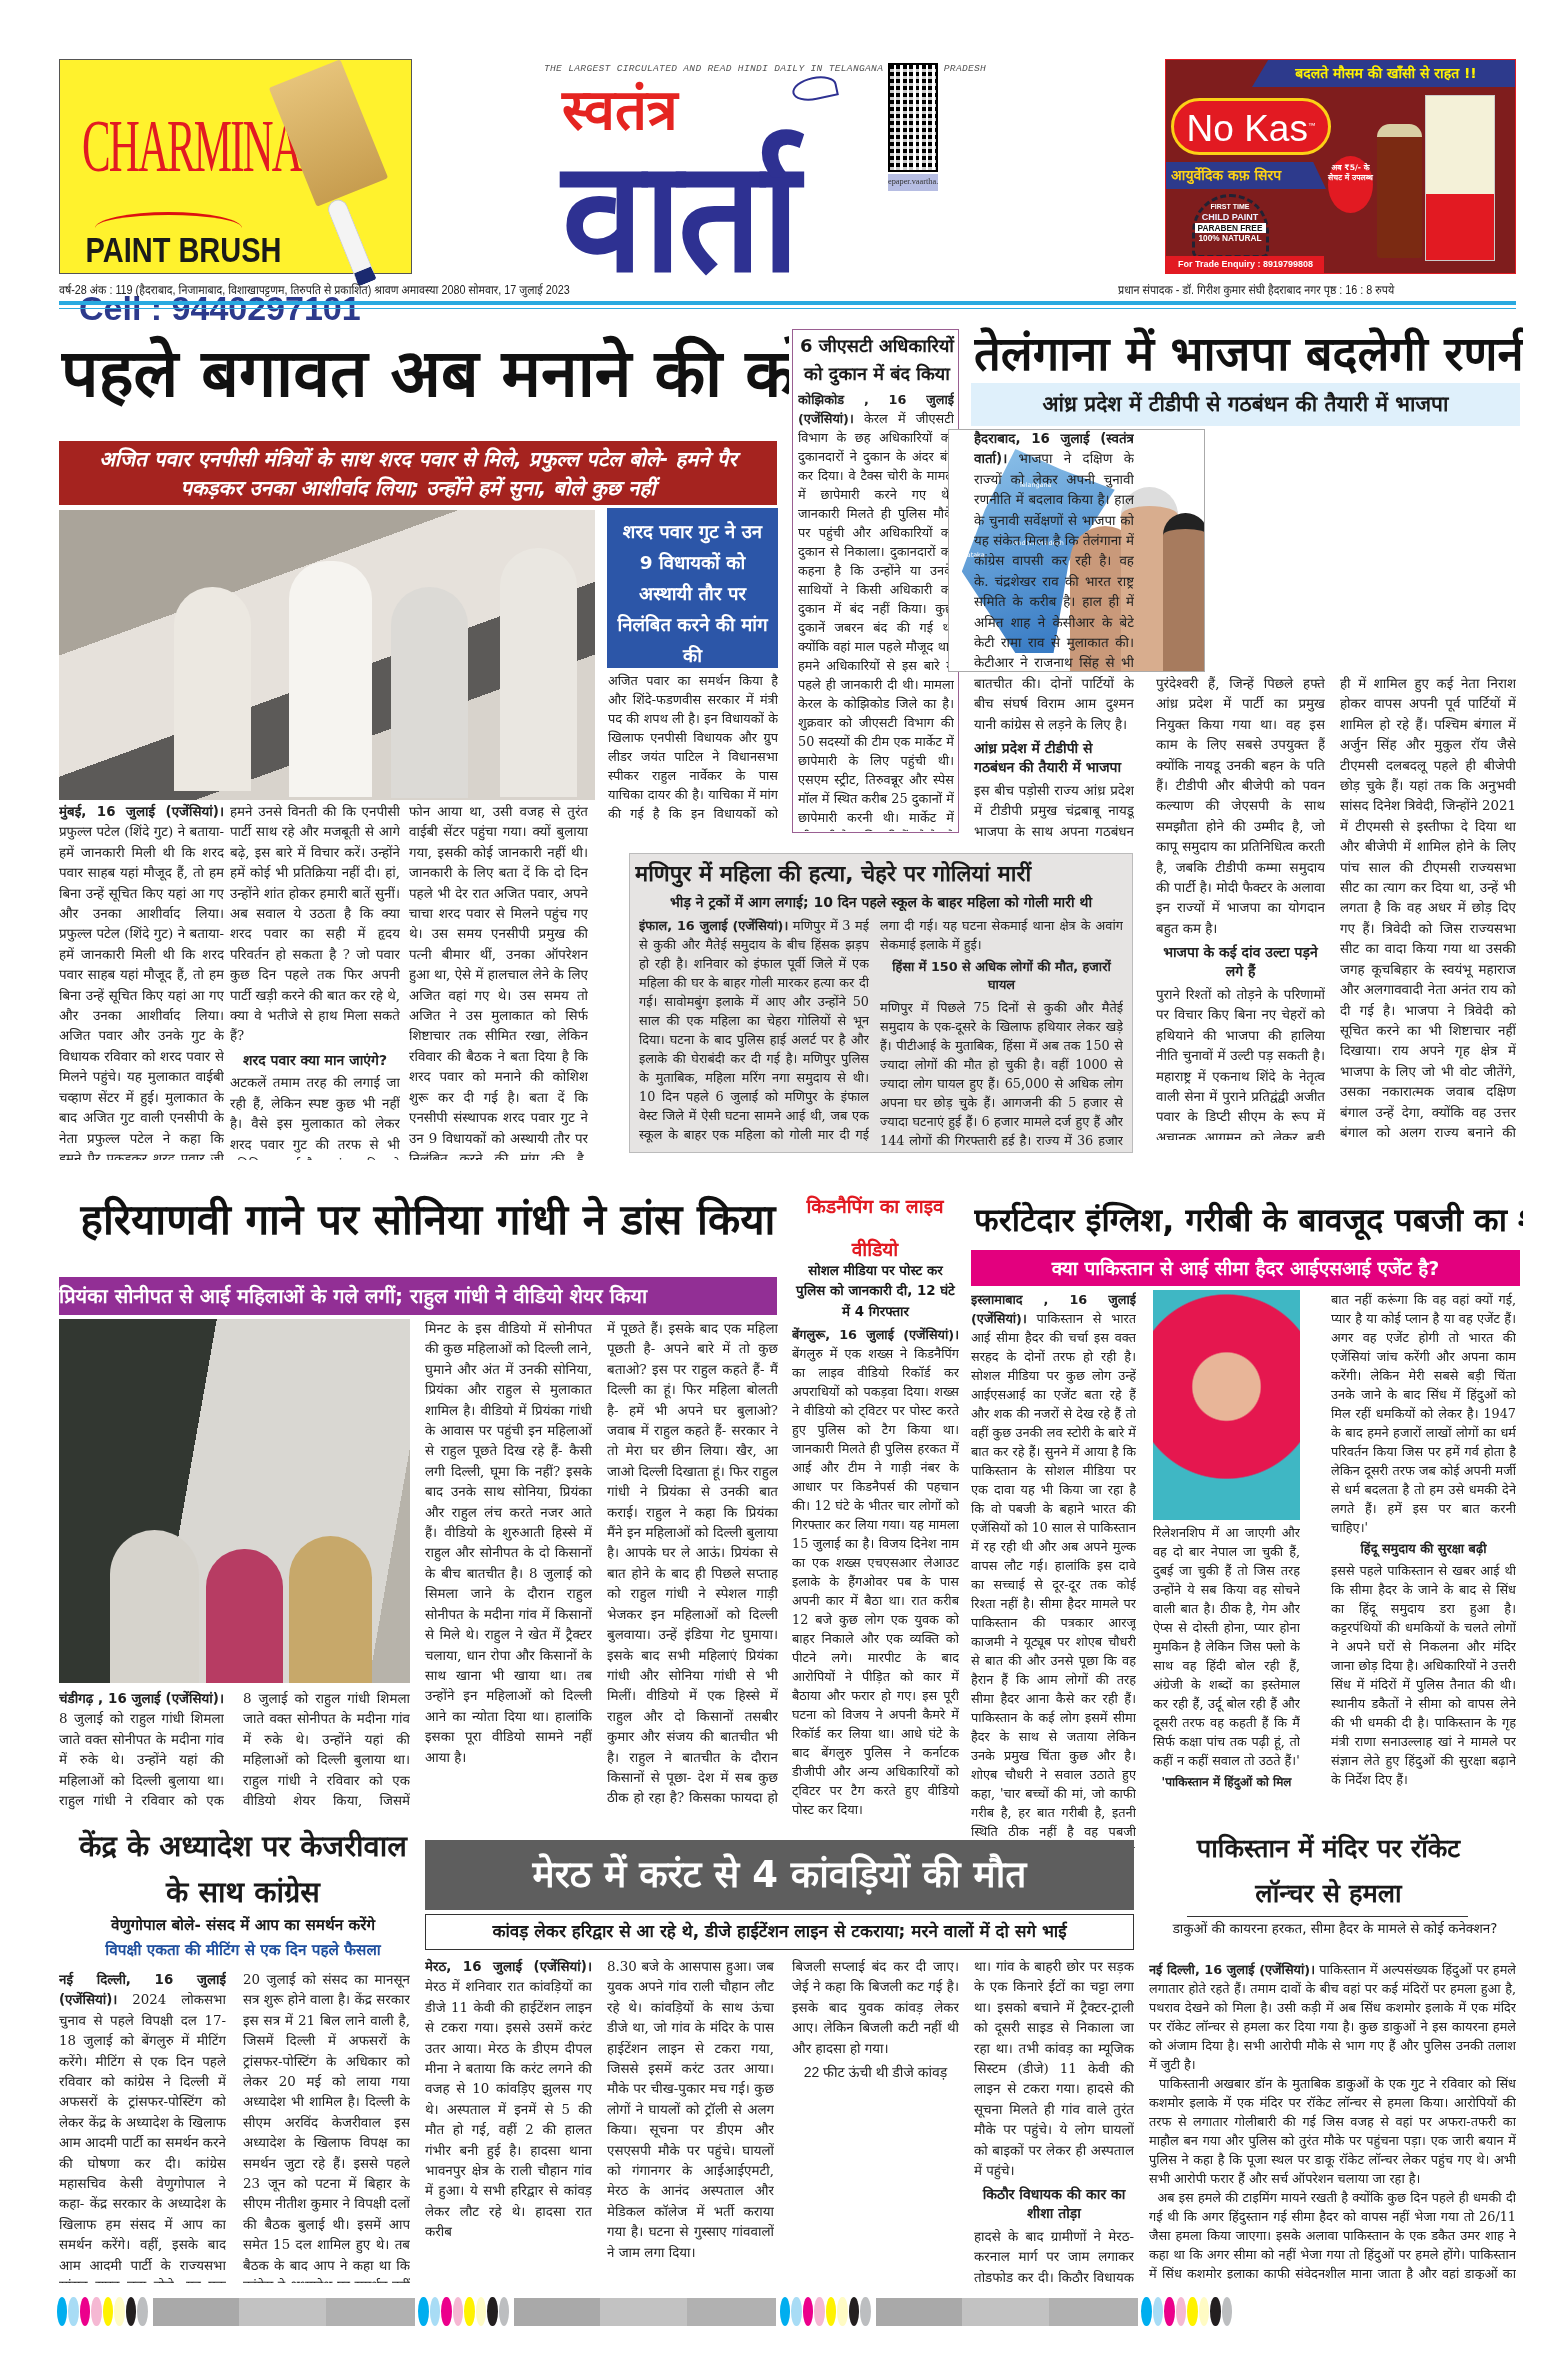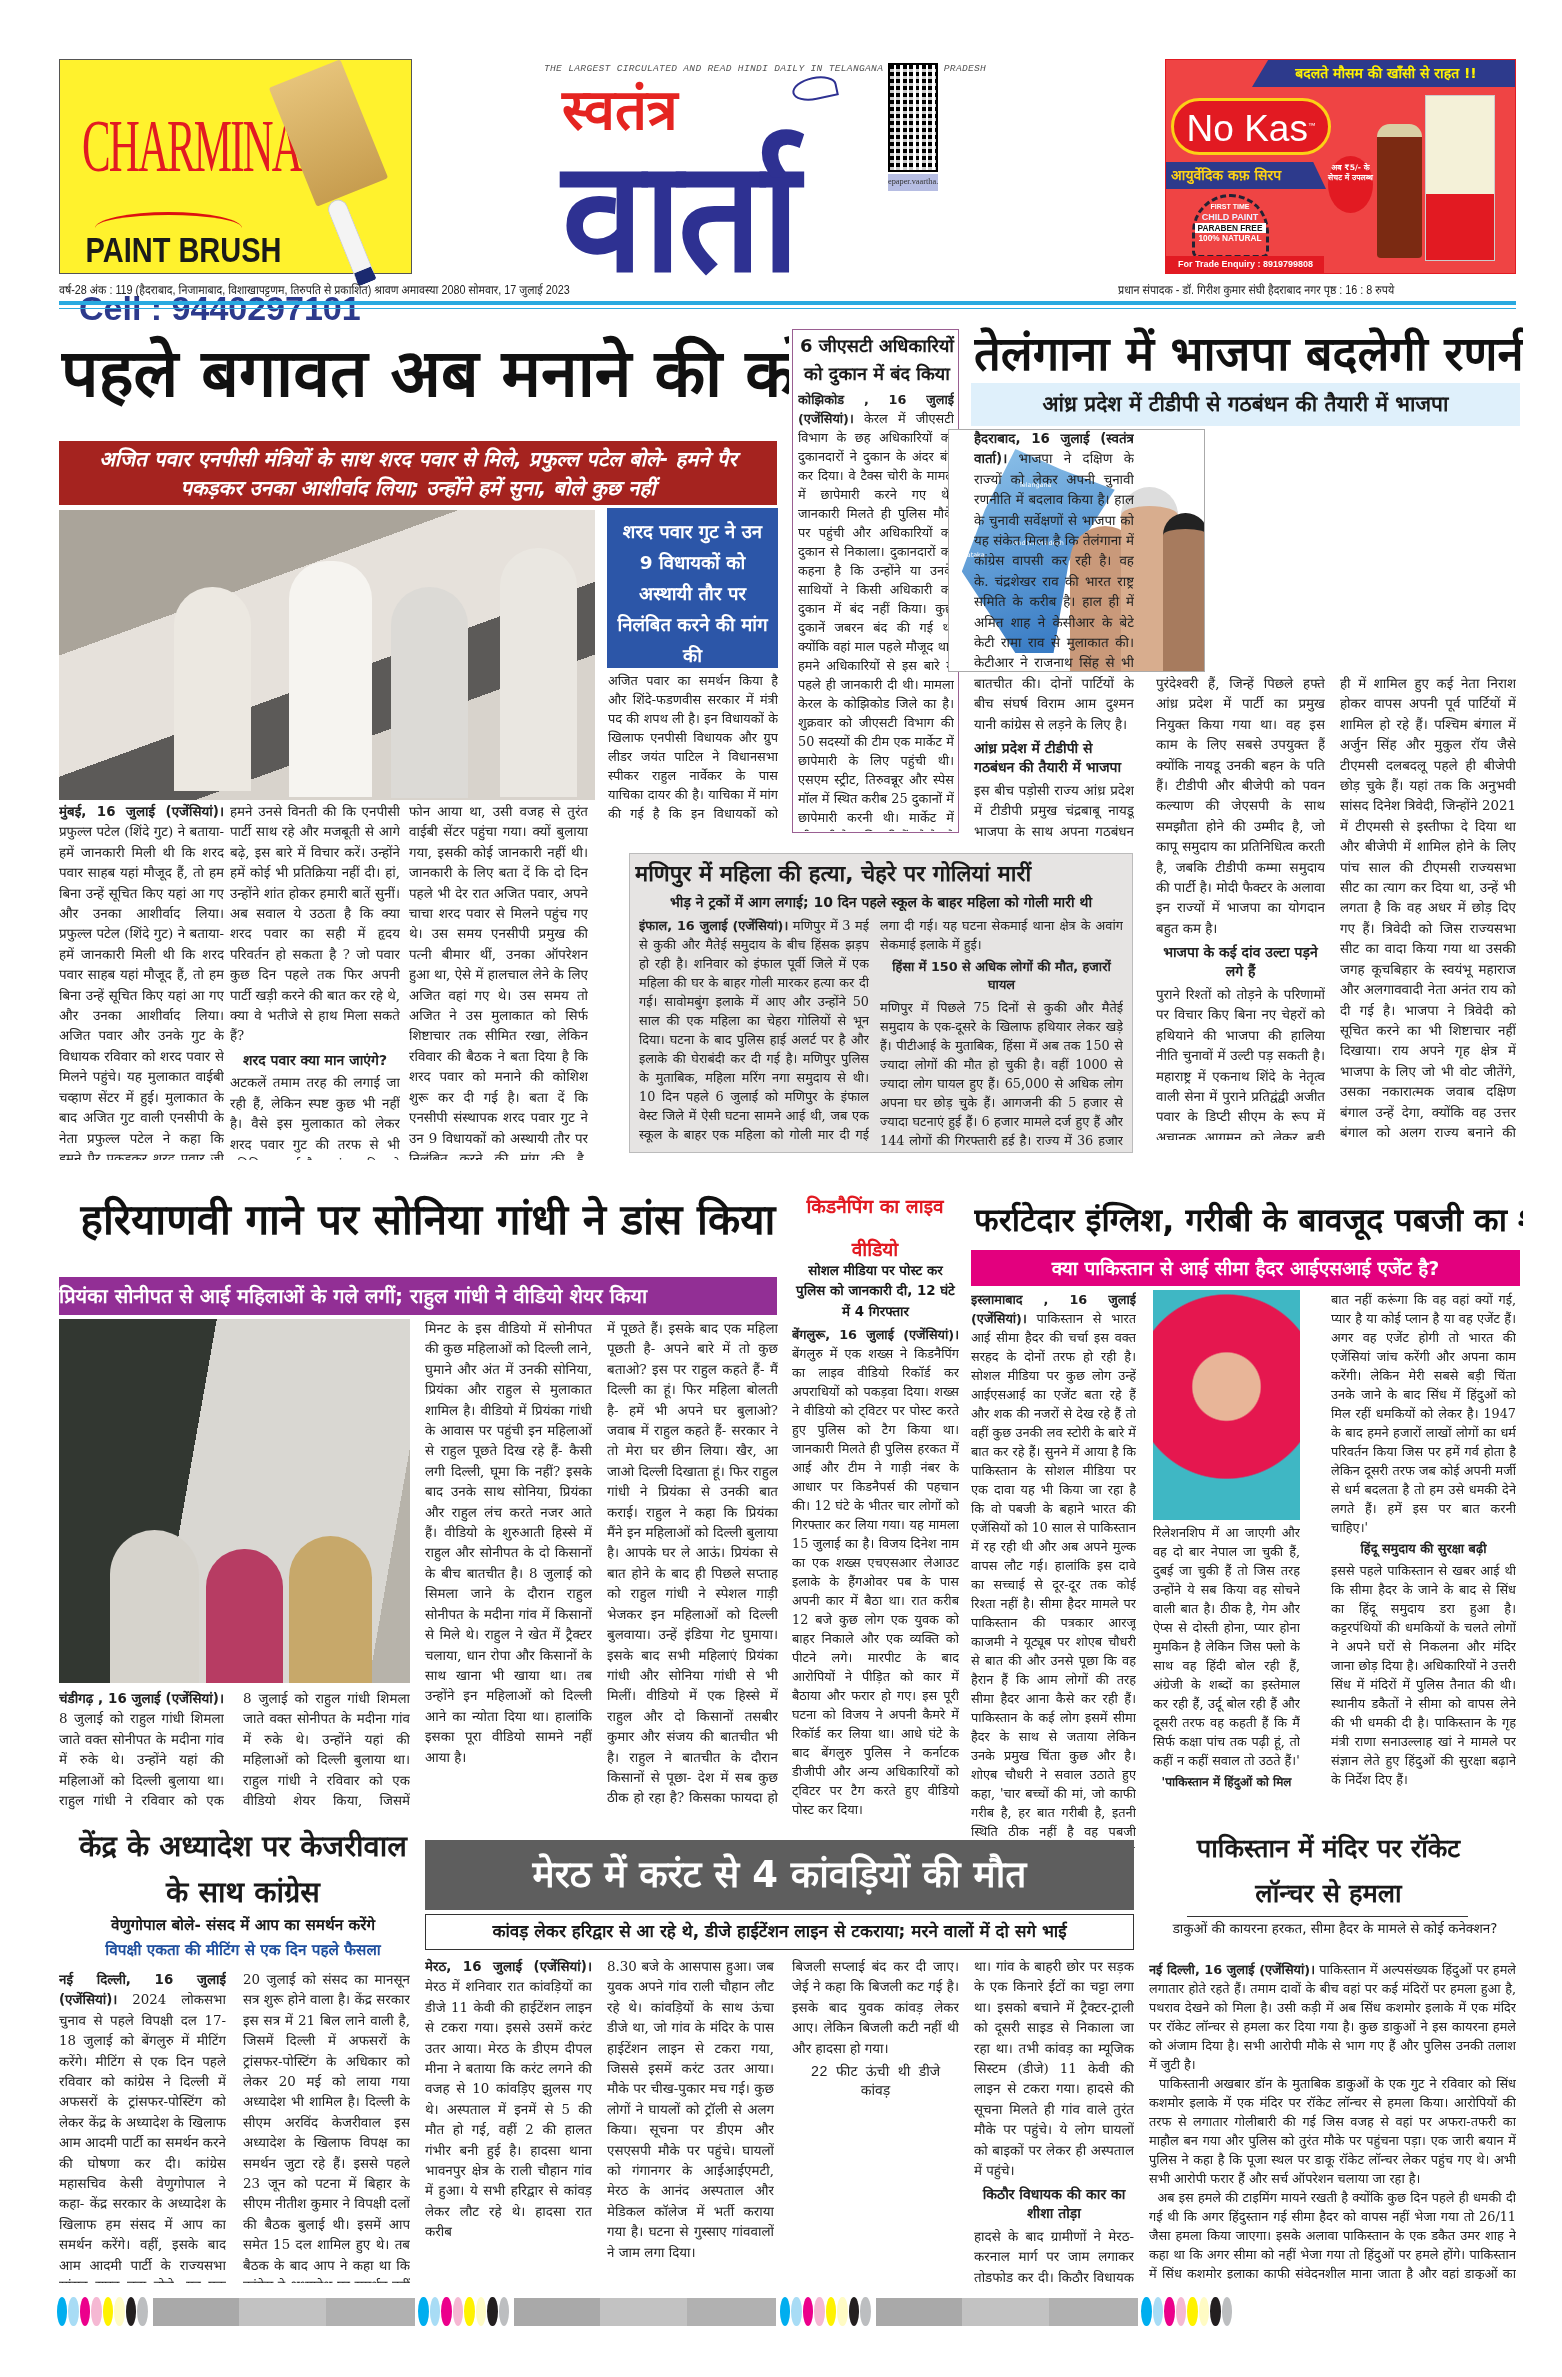--- a/index.html
+++ b/index.html
@@ -28,21 +28,21 @@
 <div class="abs" style="left:544px;top:63px;font-family:'Liberation Mono',monospace;font-style:italic;font-size:9.6px;color:#555;white-space:nowrap;letter-spacing:0.3px">THE LARGEST CIRCULATED AND READ HINDI DAILY IN TELANGANA &amp; ANDHRA PRADESH</div>
 <div class="abs" style="left:562px;top:82px;font-size:56px;font-weight:bold;color:#e52421;line-height:1">स्वतंत्र</div>
 <div class="abs" style="left:562px;top:140px;font-size:147px;font-weight:bold;color:#2e3192;line-height:1;letter-spacing:-3.8px;transform:scaleY(1.05);transform-origin:top left">वार्ता</div>
 <div class="abs" style="left:792px;top:77px;width:45px;height:23px;border:2.6px solid #2e3192;border-radius:50% 50% 0 50%;transform:rotate(-12deg)"></div>
 
 <div class="abs" style="left:888px;top:63px;width:50px;height:109px;background:repeating-linear-gradient(90deg,#000 0 3.8px,#fff 3.8px 6.4px),#000;border:2.6px solid #000">
   <div style="position:absolute;inset:0;background:repeating-linear-gradient(0deg,rgba(255,255,255,.8) 0 3.2px,transparent 3.2px 7px)"></div>
 </div>
 <div class="abs" style="left:888px;top:174px;width:50px;height:16.6px;background:#b6bde3;font-family:'Liberation Serif',serif;font-size:8.3px;color:#333;white-space:nowrap;overflow:hidden;line-height:16.6px">epaper.vaartha.com</div>
 
-<div class="abs" style="left:1165px;top:59px;width:351px;height:215px;background:#ef4444;border:1.9px solid #e21a22;overflow:hidden">
+<div class="abs" style="left:1165px;top:59px;width:351px;height:215px;background:#7f1d1d;border:1.9px solid #e21a22;overflow:hidden">
   <div class="abs" style="left:86px;top:0;width:268px;height:27px;background:#2d3a8c;color:#fff200;font-size:14px;font-weight:bold;line-height:27px;text-align:center;clip-path:polygon(6% 0,100% 0,100% 100%,0 100%)">बदलते मौसम की खाँसी से राहत !!</div>
   <div class="abs" style="left:5.1px;top:38px;width:160px;height:57px;background:#e21a22;border:3.8px solid #fcd116;border-radius:29px;color:#fff;font-family:'Liberation Sans',sans-serif;font-size:37px;text-align:center;line-height:50px"><span>No Kas</span><sup style="font-size:7.7px">™</sup></div>
   <div class="abs" style="left:0;top:102px;width:160px;height:27px;background:#2d3a8c;color:#fcd116;font-size:14px;font-weight:bold;line-height:27px;padding-left:5.1px;clip-path:polygon(0 0,92% 0,100% 100%,0 100%)">आयुर्वेदिक कफ़ सिरप</div>
   <div class="abs" style="left:25.5px;top:134px;width:77px;height:64px;border:3.2px dashed #223;border-radius:38px 38px 6.4px 6.4px;text-align:center;font-family:'Liberation Sans',sans-serif;font-weight:bold;color:#fff;font-size:7px;line-height:10.2px;padding-top:5.1px">
     <div>FIRST TIME</div>
     <div style="color:#eef;font-size:9px">CHILD PAINT</div>
     <div style="background:#fff;color:#111;font-size:8.3px">PARABEN FREE</div>
     <div style="font-size:8.3px">100% NATURAL</div>
   </div>
   <div class="abs" style="left:162px;top:96px;width:45px;height:57px;background:#e21a22;color:#fff;font-size:7.7px;font-weight:bold;text-align:center;padding-top:6.4px;border-radius:50%">अब ₹5/- के सेचट में उपलब्ध</div>
@@ -165,21 +165,21 @@
 <div class="abs col" style="left:243px;top:1970px;width:167px;height:313px">20 जुलाई को संसद का मानसून सत्र शुरू होने वाला है। केंद्र सरकार इस सत्र में 21 बिल लाने वाली है, जिसमें दिल्ली में अफसरों के ट्रांसफर-पोस्टिंग के अधिकार को लेकर 20 मई को लाया गया अध्यादेश भी शामिल है। दिल्ली के सीएम अरविंद केजरीवाल इस अध्यादेश के खिलाफ विपक्ष का समर्थन जुटा रहे हैं। इससे पहले 23 जून को पटना में बिहार के सीएम नीतीश कुमार ने विपक्षी दलों की बैठक बुलाई थी। इसमें आप समेत 15 दल शामिल हुए थे। तब बैठक के बाद आप ने कहा था कि कांग्रेस ने अध्यादेश पर समर्थन नहीं किया तो हम विपक्ष की बैठक में नहीं आएंगे।</div>
 
 <div class="abs" style="left:425px;top:1840px;width:709px;height:70px;background:#5e5e5e;color:#fff;font-size:37px;line-height:70px;font-weight:bold;text-align:center">मेरठ में करंट से 4 कांवड़ियों की मौत</div>
 <div class="abs hl" style="left:425px;top:1914px;width:709px;height:36px;border:1.3px solid #333;font-size:17px;line-height:33px;text-align:center">कांवड़ लेकर हरिद्वार से आ रहे थे, डीजे हाईटेंशन लाइन से टकराया; मरने वालों में दो सगे भाई</div>
 <div class="abs col" style="left:425px;top:1957px;width:167px;height:326px">
   <b>मेरठ, 16 जुलाई (एजेंसियां)।</b> <span>मेरठ में शनिवार रात कांवड़ियों का डीजे 11 केवी की हाईटेंशन लाइन से टकरा गया। इससे उसमें करंट उतर आया। मेरठ के डीएम दीपल मीना ने बताया कि करंट लगने की वजह से 10 कांवड़िए झुलस गए थे। अस्पताल में इनमें से 5 की मौत हो गई, वहीं 2 की हालत गंभीर बनी हुई है। हादसा थाना भावनपुर क्षेत्र के राली चौहान गांव में हुआ। ये सभी हरिद्वार से कांवड़ लेकर लौट रहे थे। हादसा रात करीब</span>
 </div>
 <div class="abs col" style="left:607px;top:1957px;width:167px;height:326px">8.30 बजे के आसपास हुआ। जब युवक अपने गांव राली चौहान लौट रहे थे। कांवड़ियों के साथ ऊंचा डीजे था, जो गांव के मंदिर के पास हाईटेंशन लाइन से टकरा गया, जिससे इसमें करंट उतर आया। मौके पर चीख-पुकार मच गई। कुछ लोगों ने घायलों को ट्रॉली से अलग किया। सूचना पर डीएम और एसएसपी मौके पर पहुंचे। घायलों को गंगानगर के आईआईएमटी, मेरठ के आनंद अस्पताल और मेडिकल कॉलेज में भर्ती कराया गया है। घटना से गुस्साए गांववालों ने जाम लगा दिया।</div>
 <div class="abs col" style="left:792px;top:1957px;width:167px;height:326px">
   <span>बिजली सप्लाई बंद कर दी जाए। जेई ने कहा कि बिजली कट गई है। इसके बाद युवक कांवड़ लेकर आए। लेकिन बिजली कटी नहीं थी और हादसा हो गया।</span>
-  <div class="sub" style="font-family:Liberation Mono, monospace;font-weight:normal">22 फीट ऊंची थी डीजे कांवड़</div>
+  <div class="sub" style="font-family:Liberation Sans, sans-serif;font-weight:normal">22 फीट ऊंची थी डीजे कांवड़</div>
 </div>
 <div class="abs col" style="left:974px;top:1957px;width:160px;height:326px">
   <span>था। गांव के बाहरी छोर पर सड़क के एक किनारे ईंटों का चट्टा लगा था। इसको बचाने में ट्रैक्टर-ट्राली को दूसरी साइड से निकाला जा रहा था। तभी कांवड़ का म्यूजिक सिस्टम (डीजे) 11 केवी की लाइन से टकरा गया। हादसे की सूचना मिलते ही गांव वाले तुरंत मौके पर पहुंचे। ये लोग घायलों को बाइकों पर लेकर ही अस्पताल में पहुंचे।</span>
   <div class="sub">किठौर विधायक की कार का शीशा तोड़ा</div>
   <span>हादसे के बाद ग्रामीणों ने मेरठ-करनाल मार्ग पर जाम लगाकर तोड़फोड़ कर दी। किठौर विधायक शाहिद मंजूर की कार का शीशा भी तोड़ दिया। पुलिस ने लोगों को समझाया। इस कारण ग्रामीण गुस्सा हुए और पुलिस से भी कहासुनी हुई।</span>
 </div>
 
 <div class="abs" style="left:1169px;top:1826px;width:319px;font-size:25.5px;line-height:45px;font-weight:bold;text-align:center">पाकिस्तान में मंदिर पर रॉकेट लॉन्चर से हमला</div>
 <div class="abs" style="left:1187px;top:1916px;width:281px;height:1.3px;background:#333"></div>
 <div class="abs" style="left:1156px;top:1919px;width:358px;font-size:13.4px;line-height:19px;text-align:center">डाकुओं की कायरना हरकत, सीमा हैदर के मामले से कोई कनेक्शन?</div>

